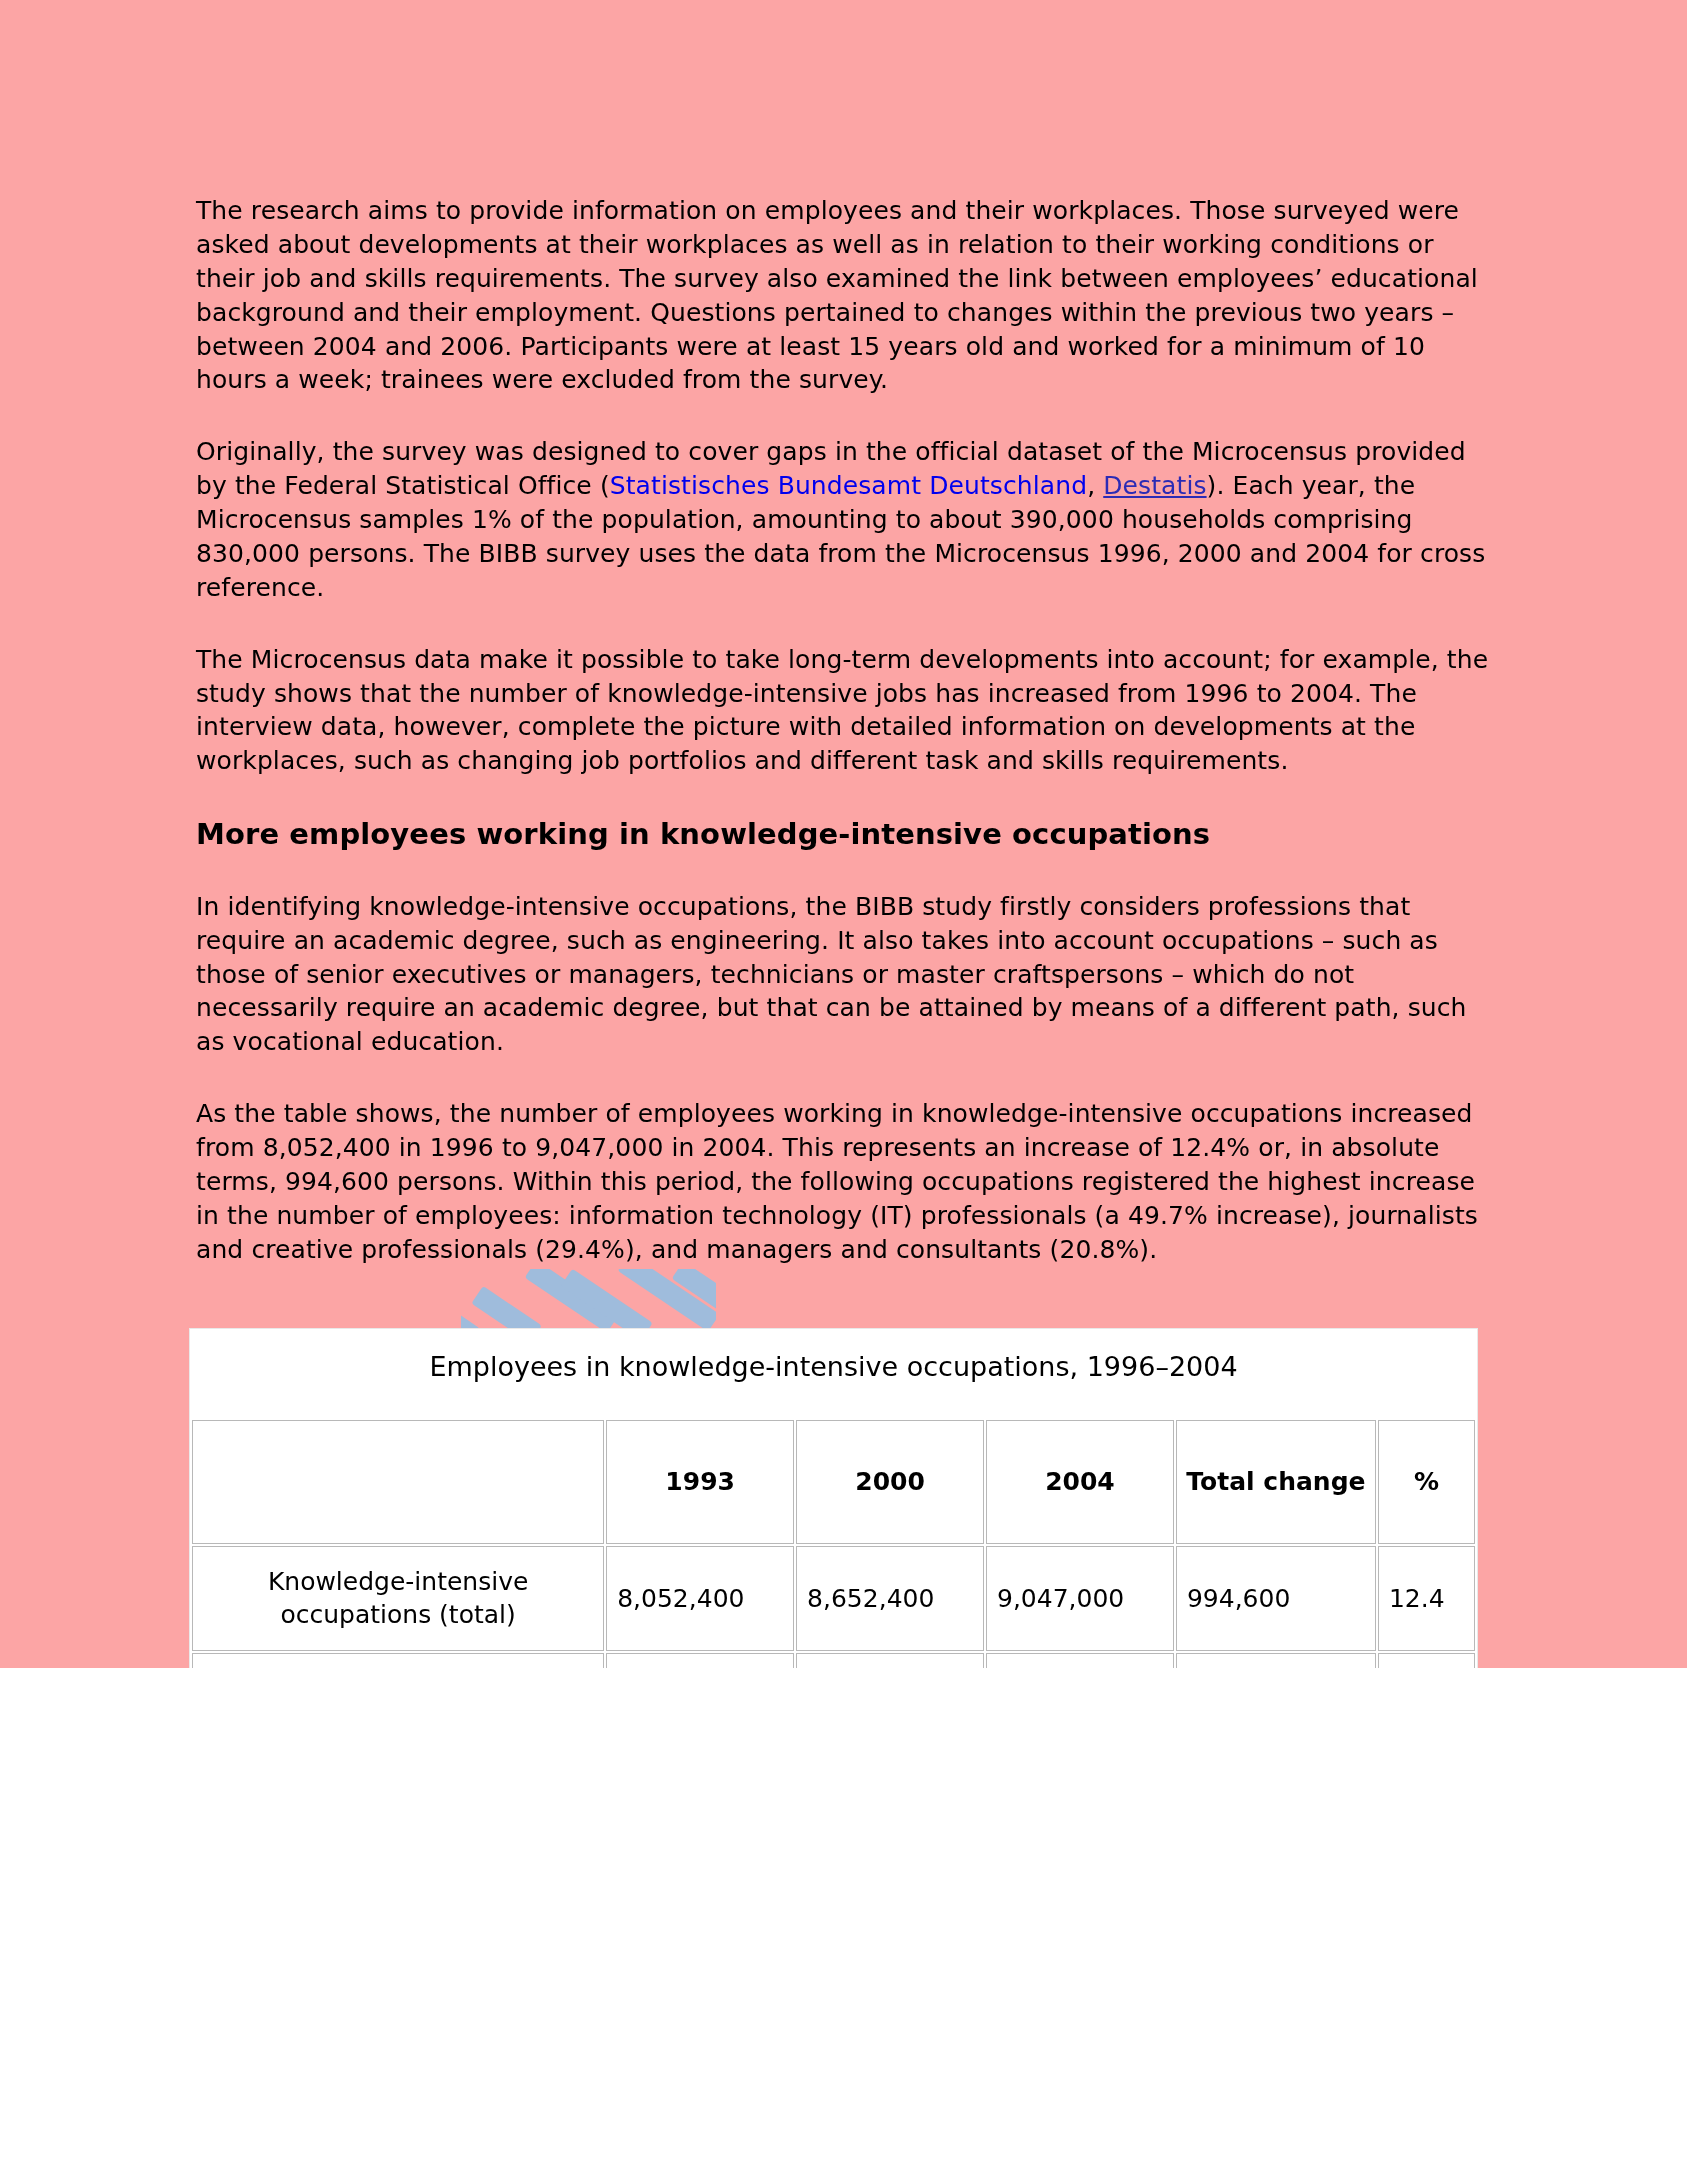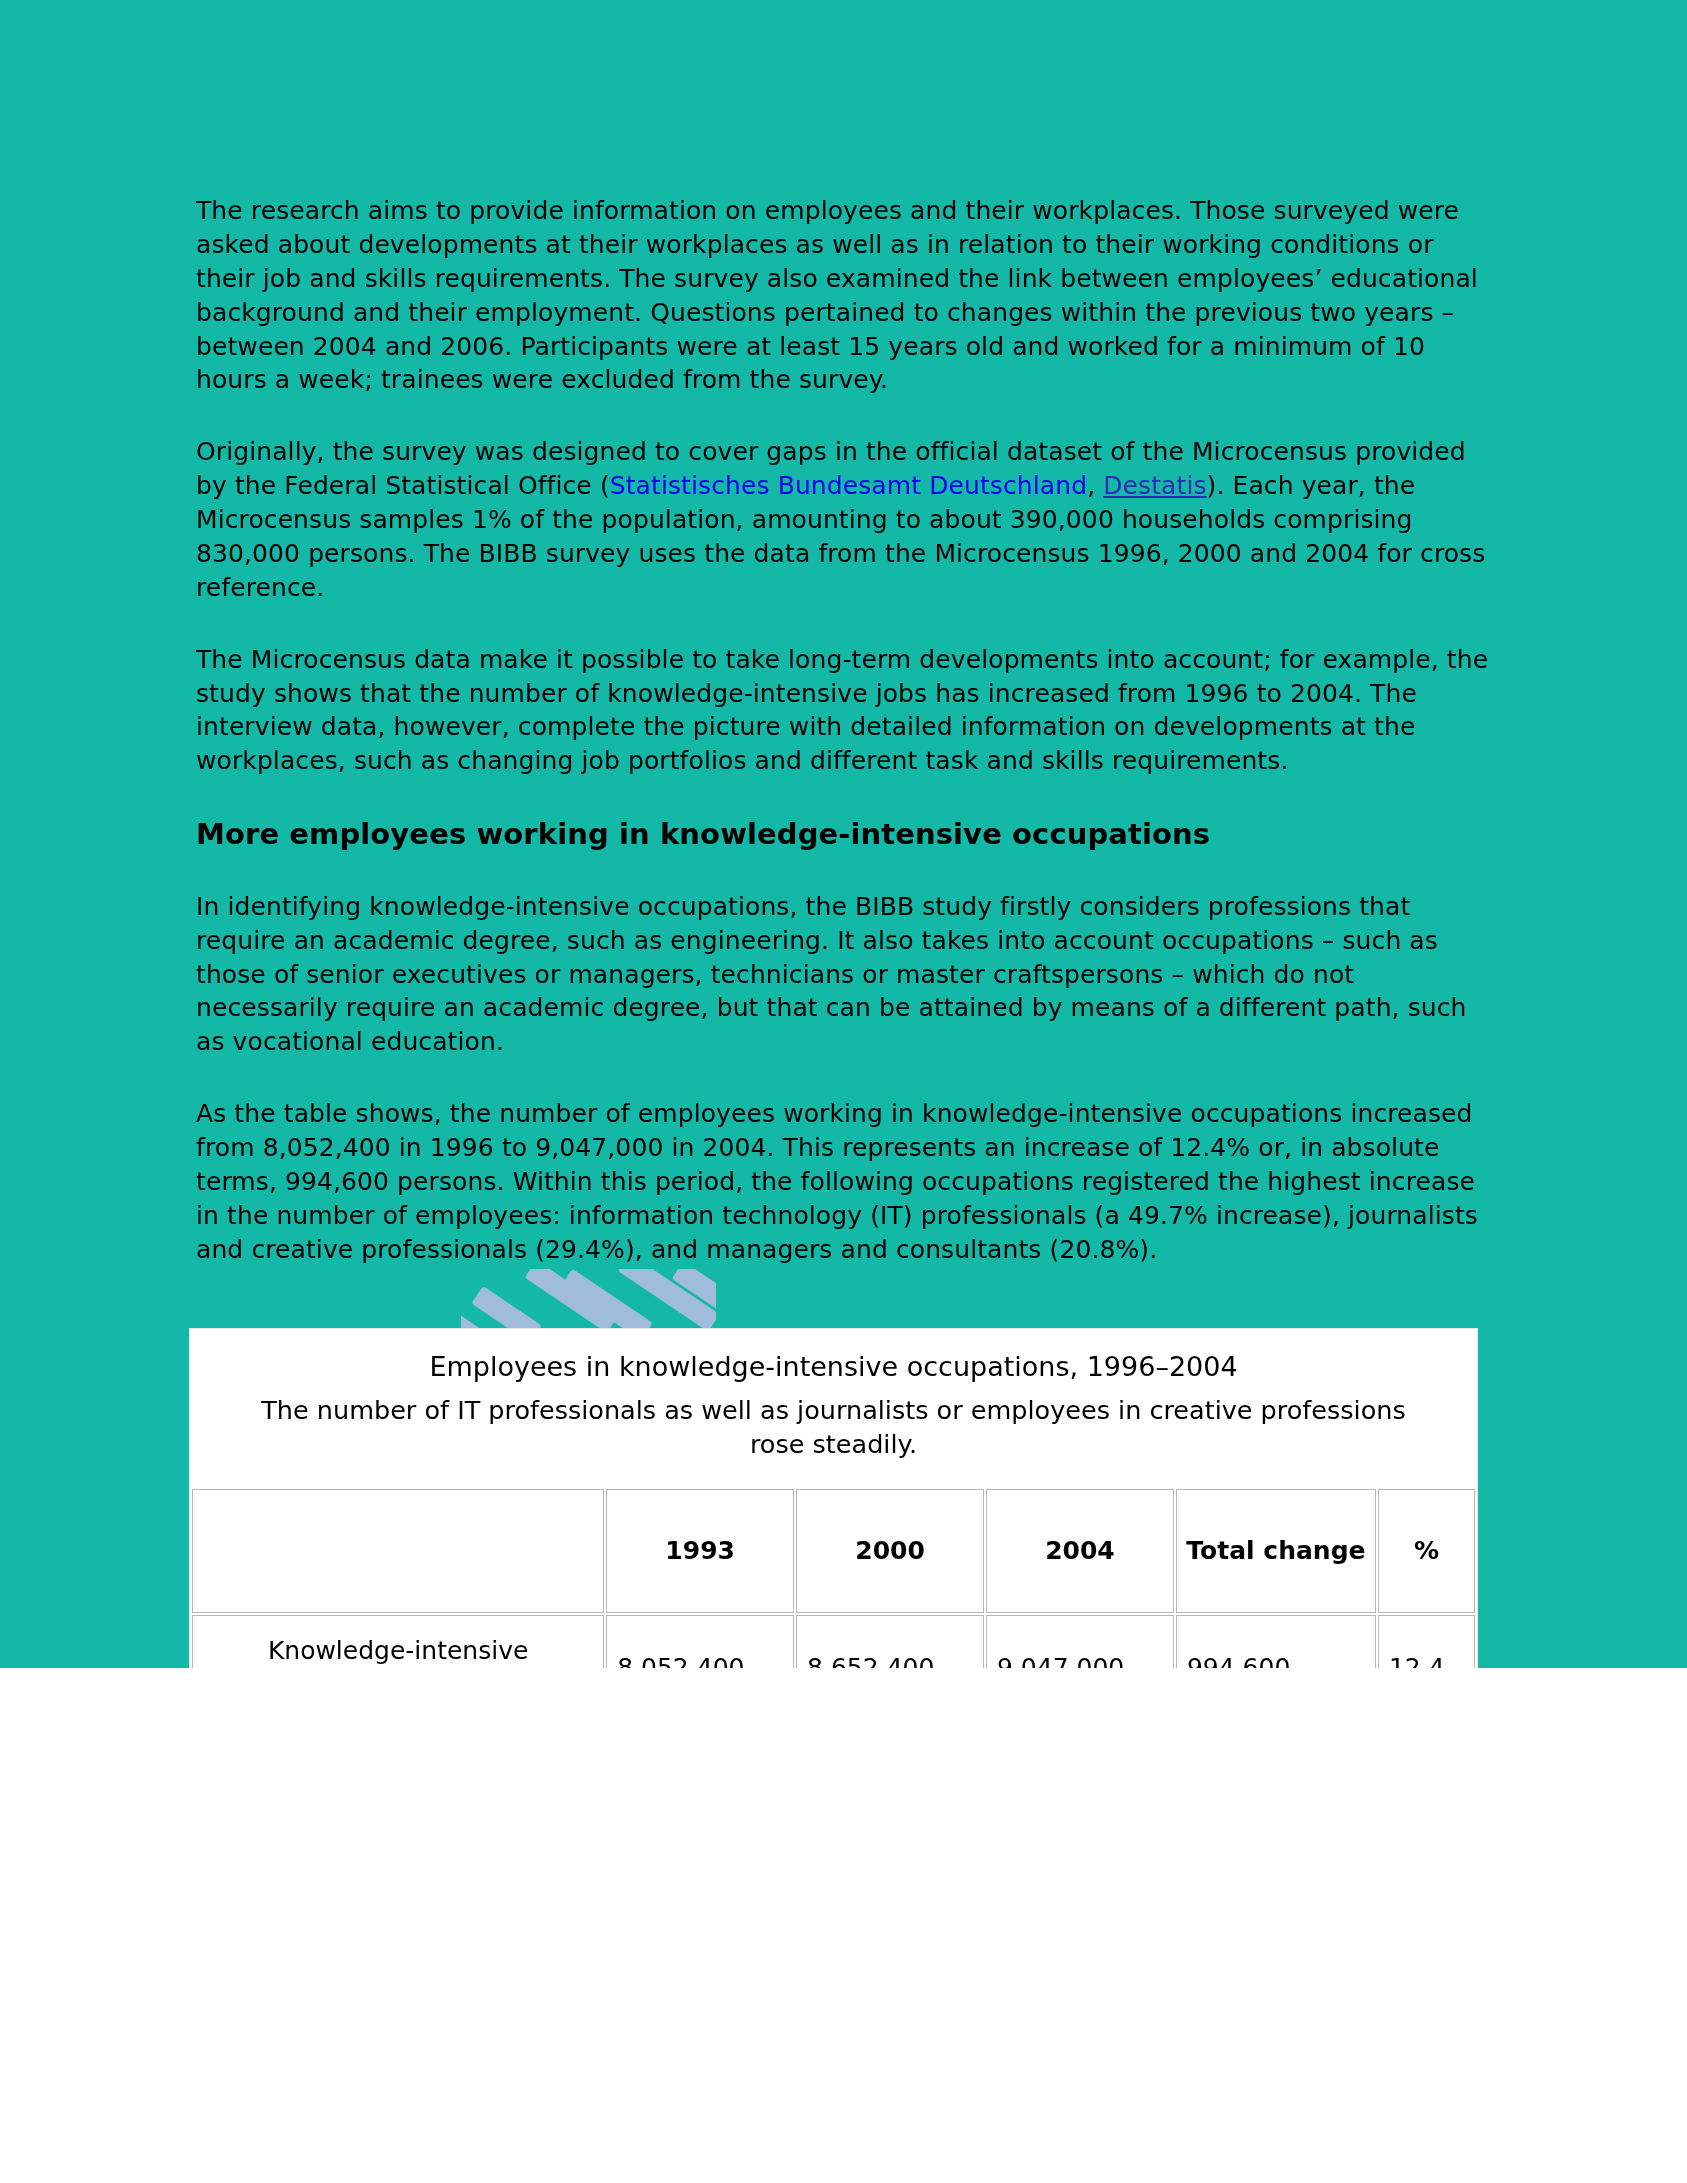--- a/index.html
+++ b/index.html
@@ -4,21 +4,21 @@
 <style>
   html, body {
     margin: 0;
     padding: 0;
     background: #ffffff;
   }
   .page {
     position: relative;
     width: 1687px;
     height: 1668px;
-    background: #14b8a6;
+    background: #fca5a5;
     font-family: "DejaVu Sans", sans-serif;
     overflow: hidden;
   }
   .content {
     position: absolute;
     left: 196px;
     top: 194px;
     width: 1293px;
   }
   p.body-text {
@@ -162,21 +162,20 @@
     <div class="slash" style="left:61px; top:16.5px; width:99px; height:21.4px;"></div>
     <div class="slash" style="left:97px; top:25px; width:97px; height:21.4px;"></div>
     <div class="slash" style="left:153px; top:13px; width:109px; height:21.4px;"></div>
     <div class="slash" style="left:208px; top:18px; width:99px; height:21.4px;"></div>
   </div>
 
   <div class="table-wrap">
 
     <div class="table-caption">
       <div class="table-title">Employees in knowledge-intensive occupations, 1996–2004</div>
-      <div class="table-subtitle">The number of IT professionals as well as journalists or employees in creative professions rose steadily.</div>
     </div>
 
     <table class="data-table">
       <colgroup>
         <col class="c-label">
           <col class="c-y1">
           <col class="c-y2">
         <col class="c-y3">
           <col class="c-tc">
           <col class="c-pct">

